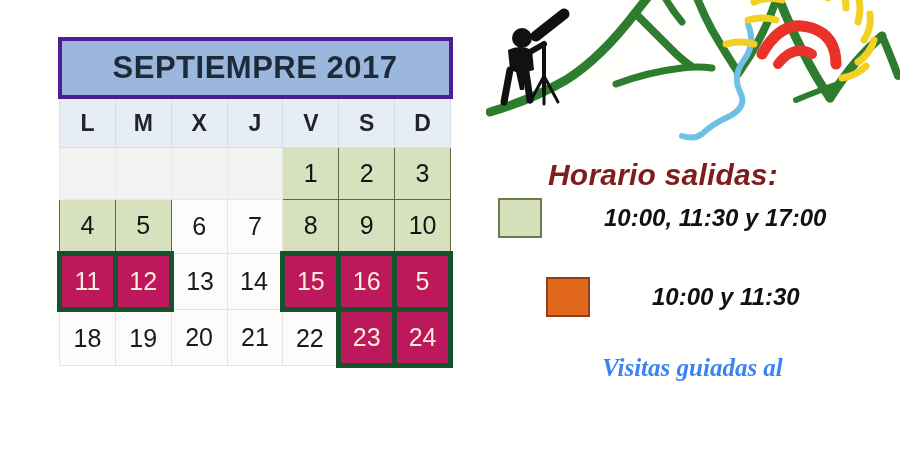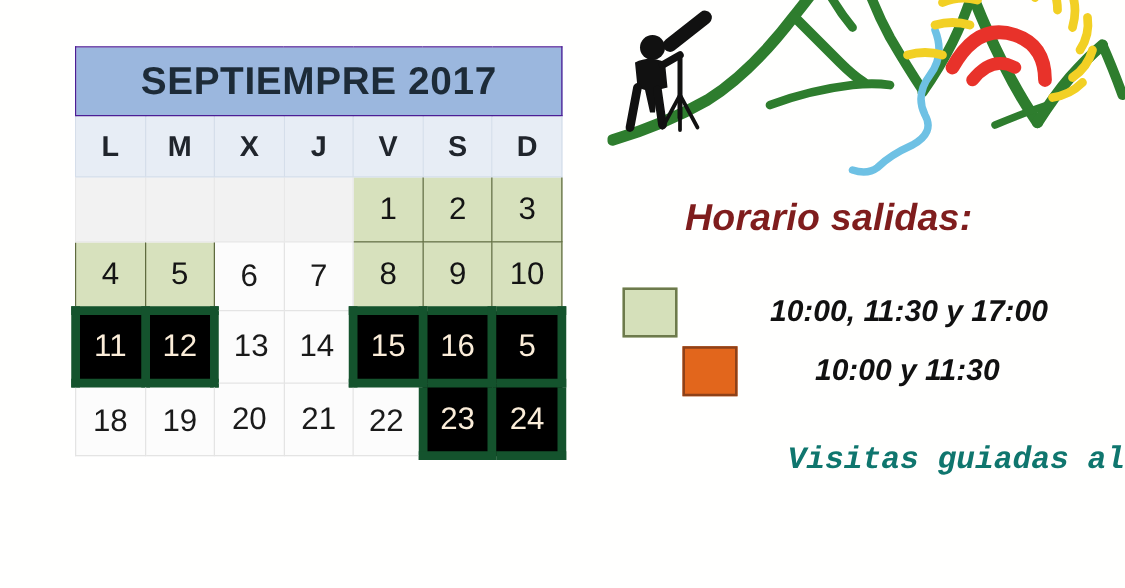--- a/index.html
+++ b/index.html
@@ -30,21 +30,21 @@
   #calendar td, #calendar th {
     padding: 0;
     margin: 0;
   }
 
   .cal-title-cell {
     background: #9BB7DE;
     height: 54px;
     text-align: center;
     vertical-align: middle;
-    border: 1px solid #4c1d95;
+    border: 4px solid #4c1d95;
   }
   .cal-title-text {
     font-size: 31px;
     font-weight: bold;
     color: #1D2B38;
     letter-spacing: 0.5px;
     font-family: "Liberation Sans", sans-serif;
   }
 
   .dow-cell {
@@ -71,22 +71,22 @@
   .day-cell.empty {
     background: #F2F2F2;
     border: 1px solid #E8E8E8;
   }
   .day-cell.green {
     background: #D7E1BD;
     border: 1px solid #5F6B3F;
     color: #141414;
   }
   .day-cell.orange {
-    background: #000000;
-    border: 7px solid #14532d;
+    background: #be185d;
+    border: 5px solid #14532d;
     color: #FBEDD9;
   }
 
   
   #logo {
     position: absolute;
     left: 486px;
     top: -8px;
     width: 416px;
     height: 150px;
@@ -104,21 +104,21 @@
     white-space: nowrap;
     font-family: "Liberation Sans", sans-serif;
   }
 
   .legend-row {
     position: absolute;
     left: 498px;
     display: flex;
     align-items: center;
   }
-  #legend-row-0 { top: 230px; gap: 12px; }
+  #legend-row-0 { top: 198px; }
   #legend-row-1 { top: 277px; padding-left: 48px; }
 
   .legend-swatch {
     width: 44px;
     height: 40px;
     box-sizing: border-box;
   }
   .legend-swatch.green {
     background: #D5E0BA;
     border: 2px solid #6D7A4C;
@@ -135,27 +135,27 @@
     color: #111111;
     white-space: nowrap;
     font-family: "Liberation Sans", sans-serif;
   }
 
   #footer-text {
     position: absolute;
     left: 485px;
     top: 352px;
     width: 415px;
-    text-align: right;
-    color: #0f766e;
+    text-align: center;
+    color: #3b82f6;
     font-size: 25px;
     font-style: italic;
     font-weight: bold;
     line-height: 1.28;
-    font-family: Liberation Mono, monospace;
+    font-family: Liberation Serif, serif;
   }
   #footer-text .fl { display: block; white-space: nowrap; }
 </style>
 </head>
 <body>
 
 <table id="calendar">
   <colgroup>
     <col style="width:14.2857%">
       <col style="width:14.2857%">

